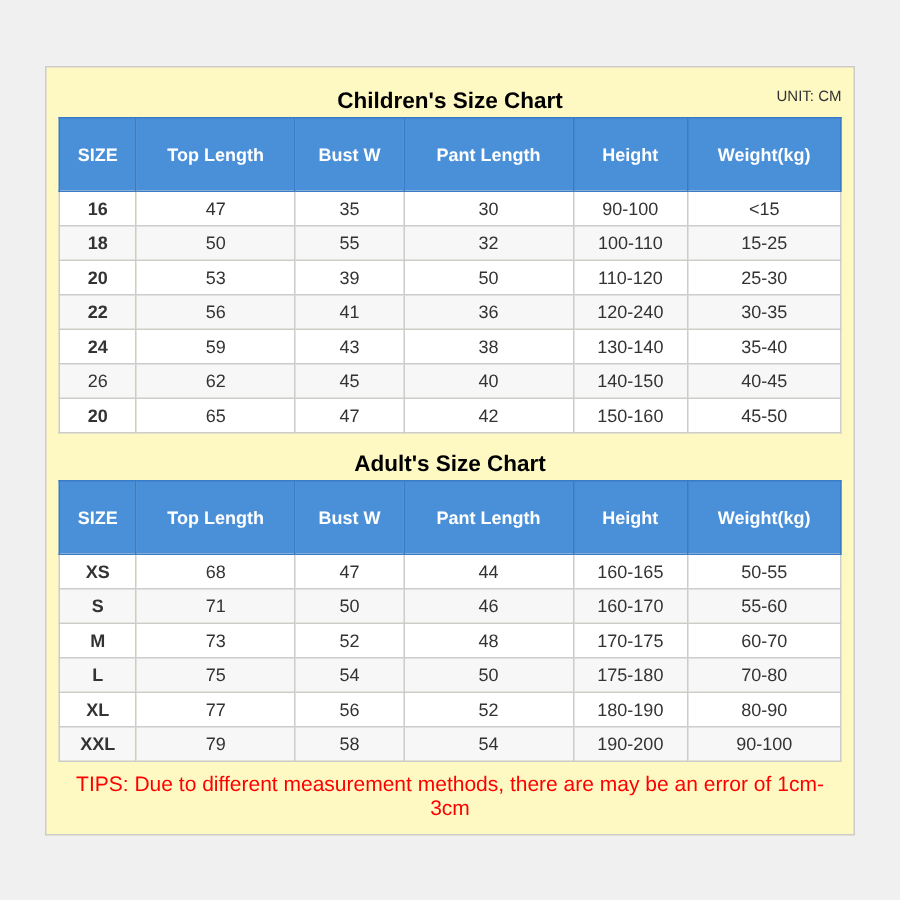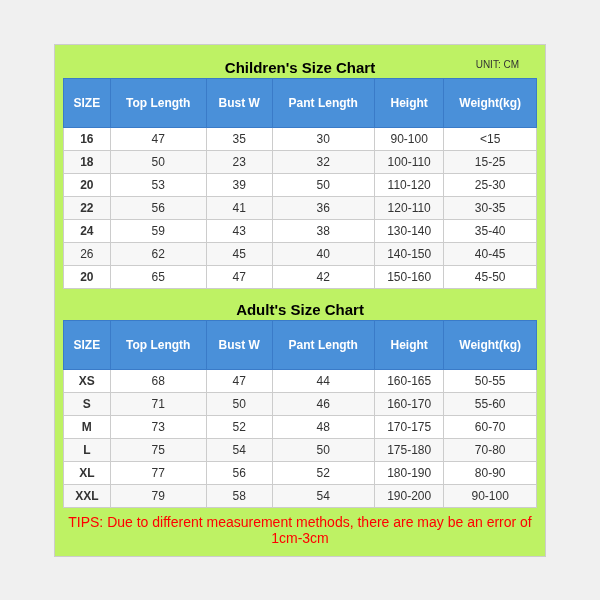--- a/index.html
+++ b/index.html
@@ -6,35 +6,35 @@
     body {
       background: #f0f0f0;
       display: flex;
       justify-content: center;
       align-items: center;
       width: 600px;
       height: 600px;
       font-family: Arial, sans-serif;
     }
     .chart-container {
-      background: #bef264;
+      background: #fef9c3;
       border: 1px solid #ccc;
-      width: 492px;
+      width: 540px;
       padding: 8px;
     }
     .section-title {
       text-align: center;
       font-size: 15px;
       font-weight: bold;
       padding: 6px 0 2px 0;
       position: relative;
     }
     .unit-label {
       position: absolute;
-      right: 18px;
+      right: 0;
       top: 6px;
       font-size: 10px;
       font-weight: normal;
       color: #333;
     }
     table {
       width: 100%;
       border-collapse: collapse;
       font-size: 12px;
     }
@@ -96,39 +96,39 @@
           <td style="font-weight: bold;">16</td>
           <td>47</td>
           <td>35</td>
           <td>30</td>
           <td>90-100</td>
           <td>&lt;15</td>
         </tr>
         <tr class="size-label">
           <td style="font-weight: bold;">18</td>
           <td>50</td>
-          <td>23</td>
+          <td>55</td>
           <td>32</td>
           <td>100-110</td>
           <td>15-25</td>
         </tr>
         <tr class="size-label">
           <td style="font-weight: bold;">20</td>
           <td>53</td>
           <td>39</td>
           <td>50</td>
           <td>110-120</td>
           <td>25-30</td>
         </tr>
         <tr class="size-label">
           <td style="font-weight: bold;">22</td>
           <td>56</td>
           <td>41</td>
           <td>36</td>
-          <td>120-110</td>
+          <td>120-240</td>
           <td>30-35</td>
         </tr>
         <tr class="size-label">
           <td style="font-weight: bold;">24</td>
           <td>59</td>
           <td>43</td>
           <td>38</td>
           <td>130-140</td>
           <td>35-40</td>
         </tr>

